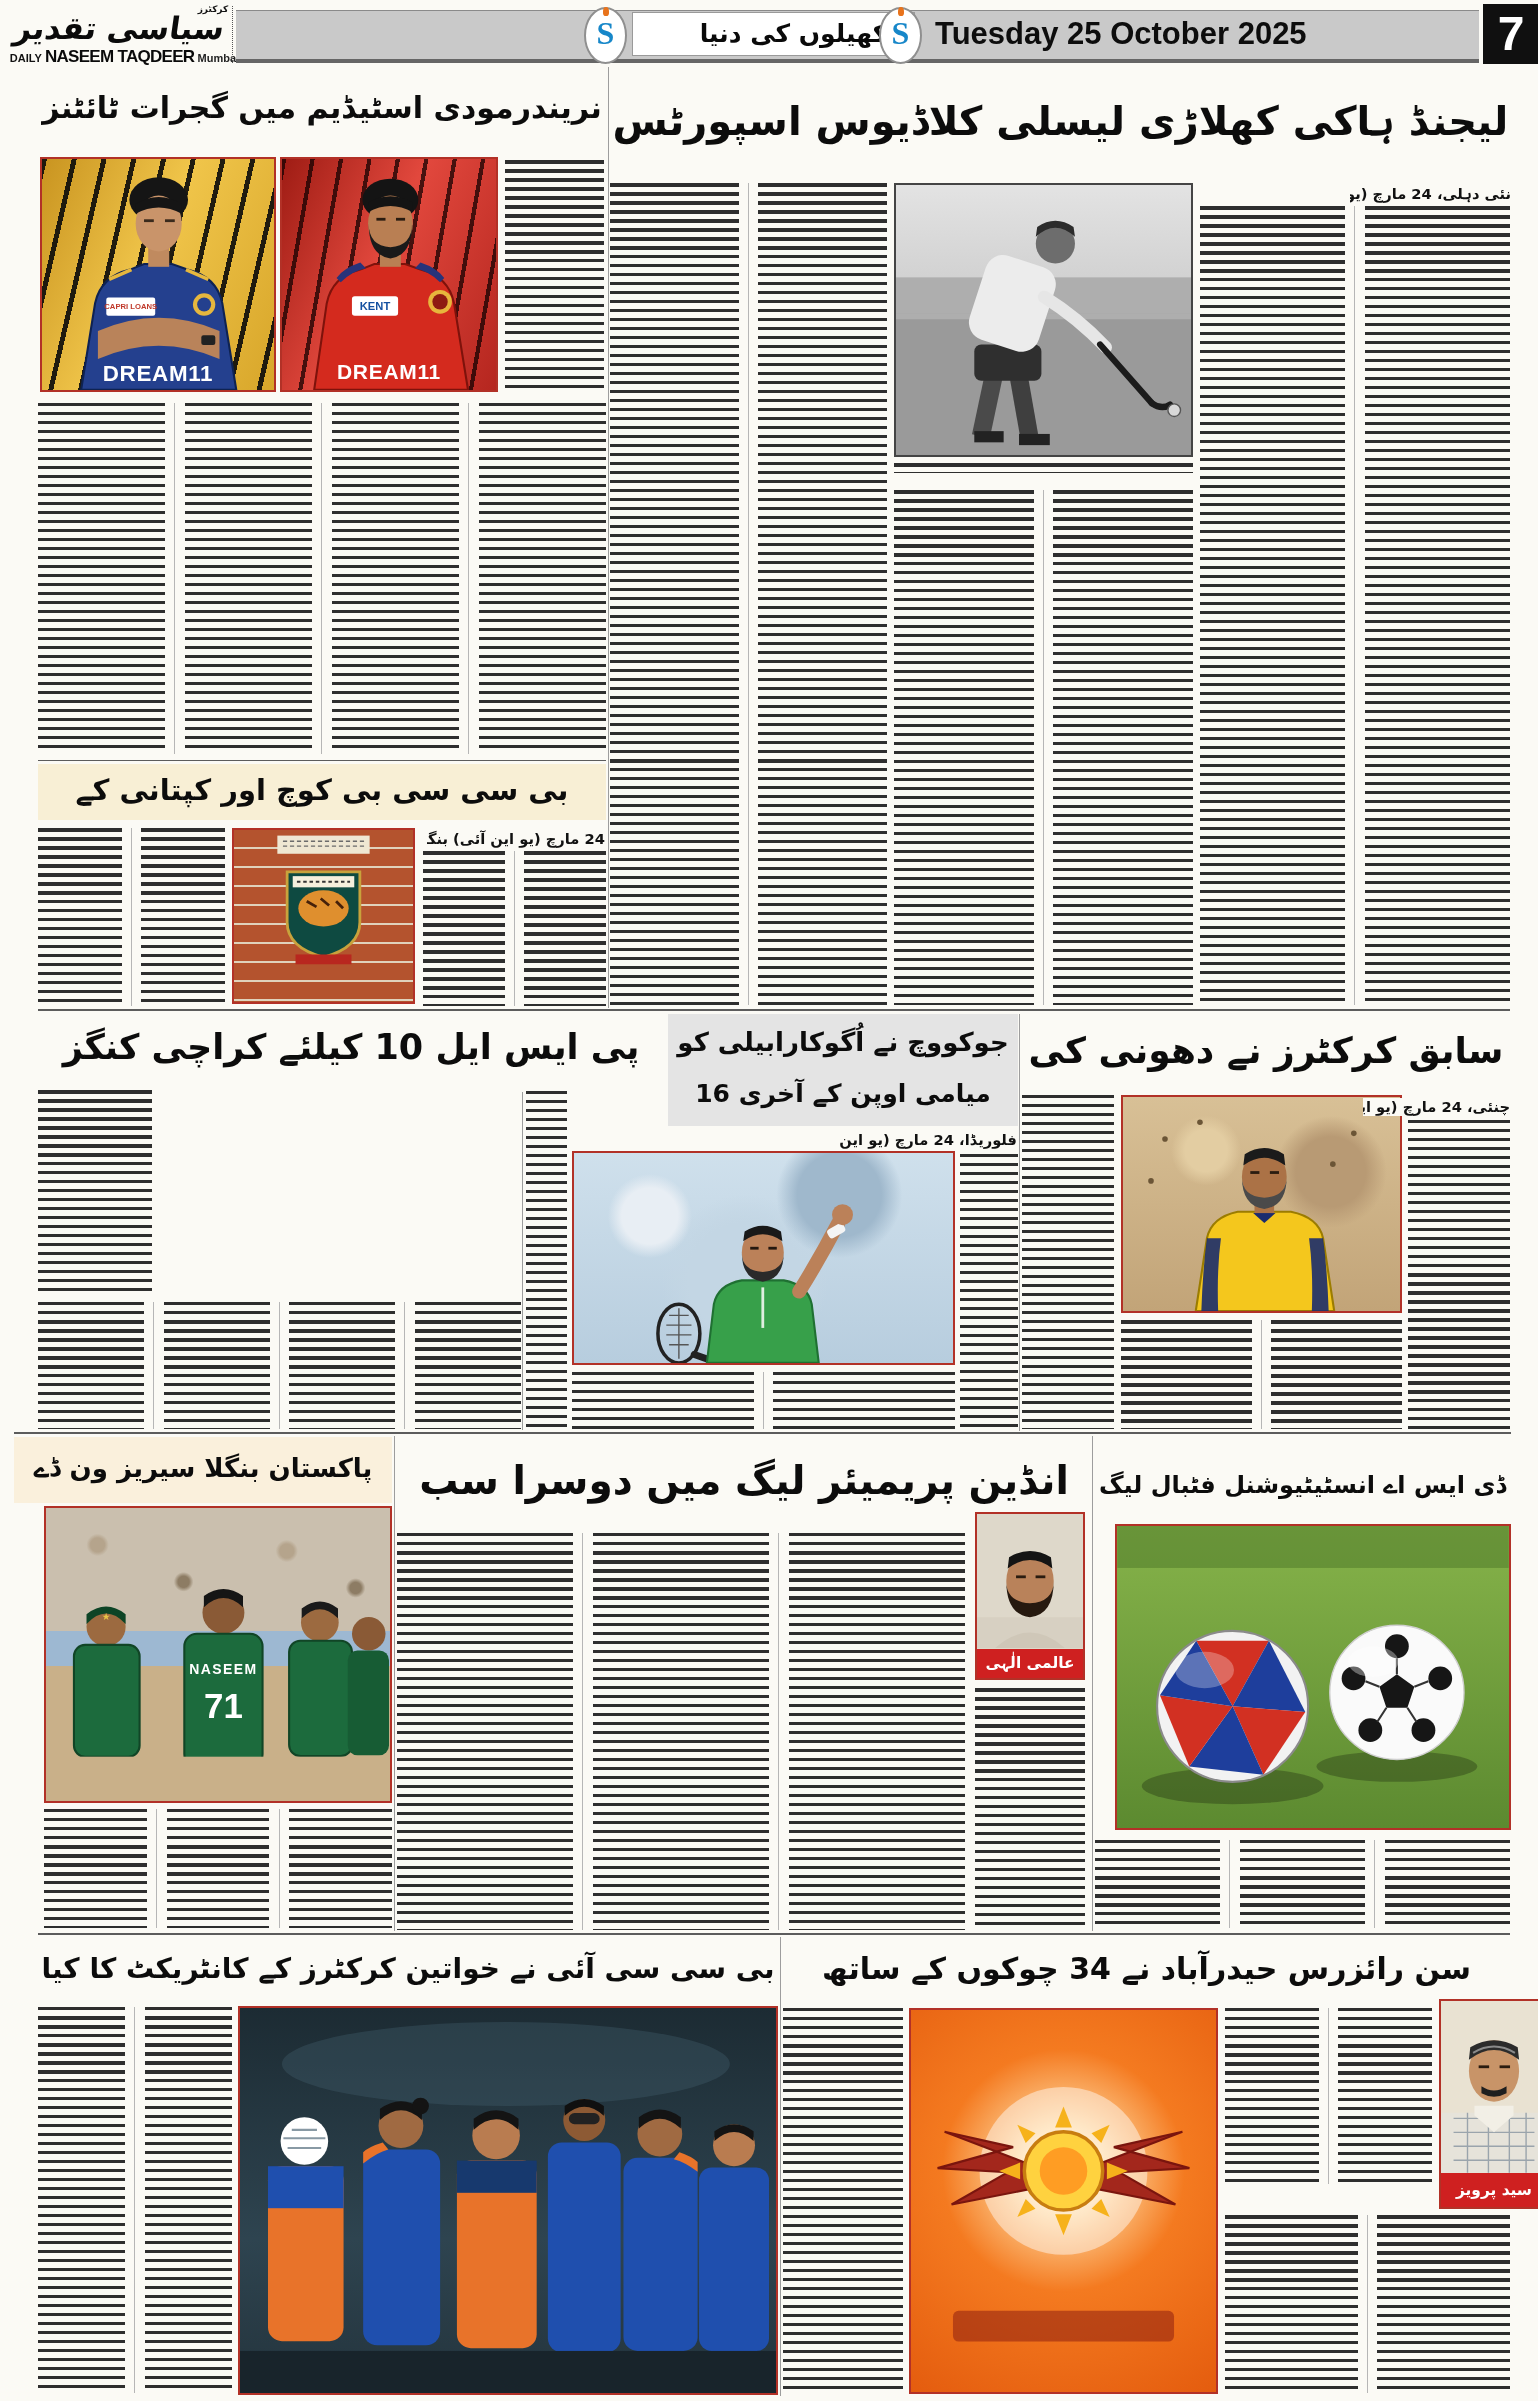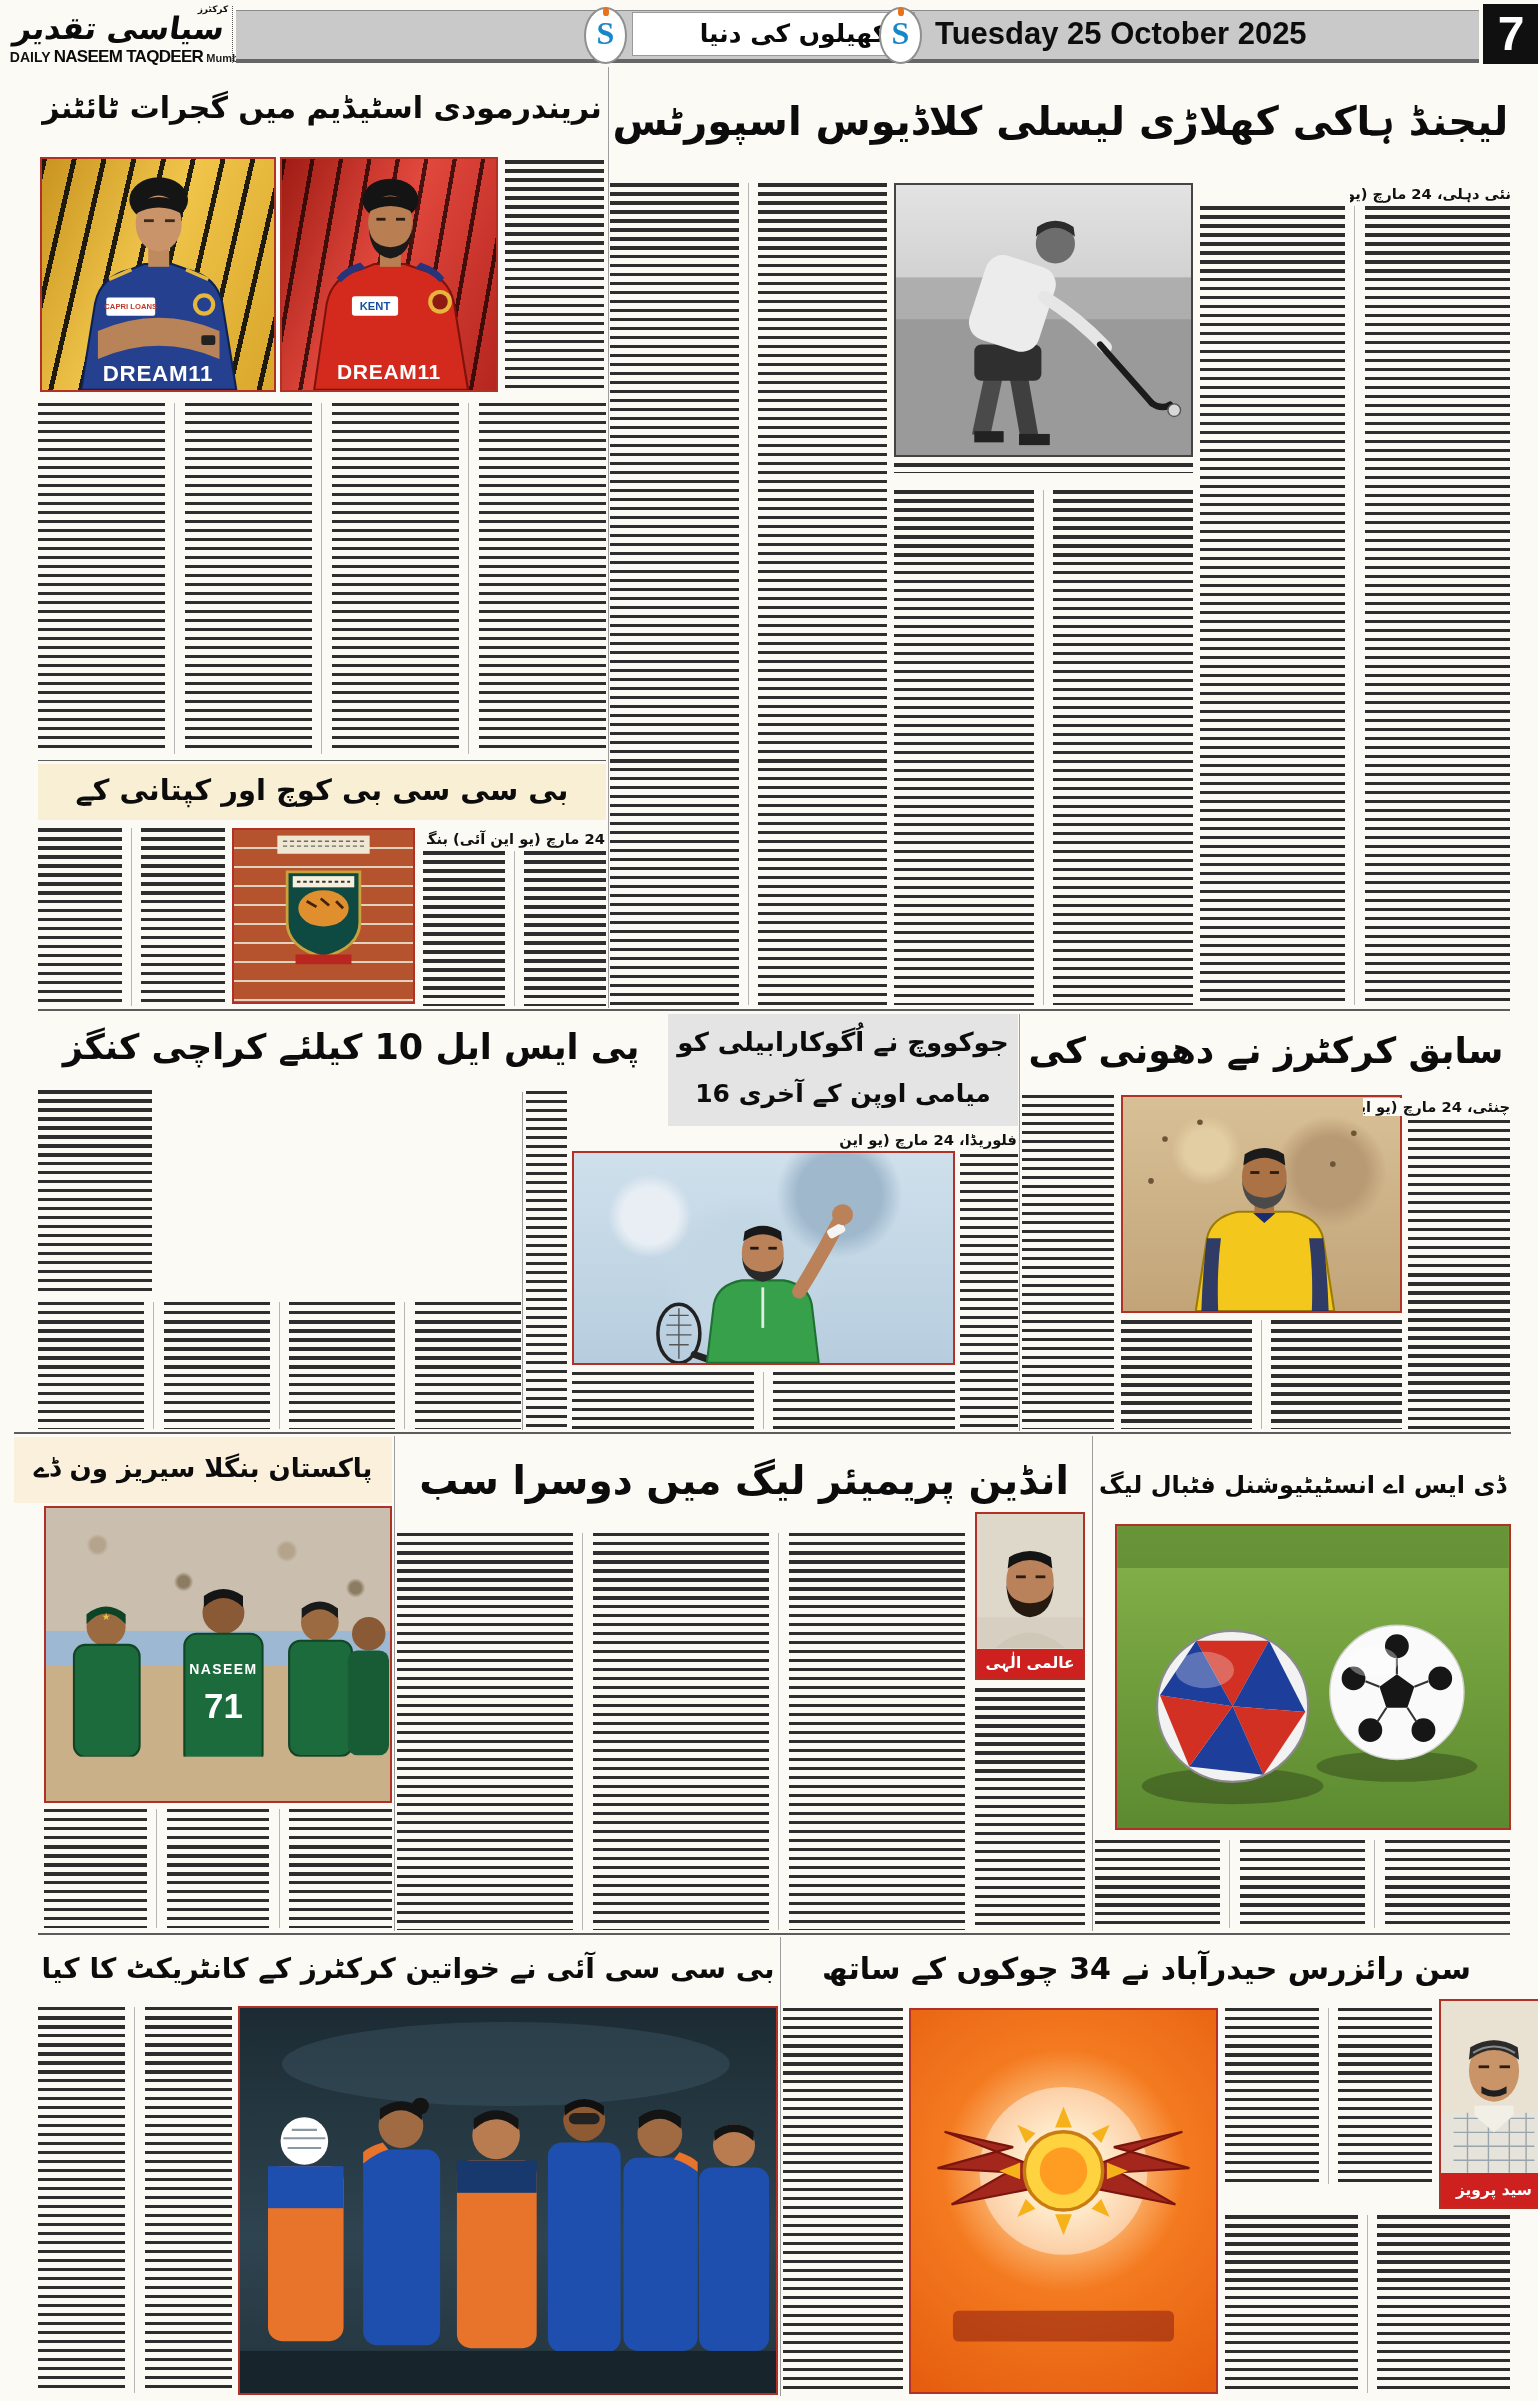--- a/index.html
+++ b/index.html
@@ -28,21 +28,21 @@
 </style>
 </head>
 <body>
 
 <div id="paper">
 
   <div class="abs" style="left:7px;top:4.2px;width:224px;height:60px;">
     <div class="urdu" style="position:absolute;right:2.8px;top:0;font-size:9px;font-weight:bold;color:#111;">کرکٹرز</div>
     <div class="urdu" style="position:absolute;right:7px;top:5.6px;font-size:31px;font-weight:bold;color:#0a0a0a;transform:skewX(-8deg);">سیاسی تقدیر</div>
     <div class="eng" style="position:absolute;left:2.8px;top:43px;width:224px;white-space:nowrap;">
-      <span style="font-size:14px;font-weight:bold;color:#111;">DAILY</span>
+      <span style="font-size:11px;font-weight:bold;color:#111;">DAILY</span>
       <span style="font-size:17px;font-weight:bold;letter-spacing:-0.7px;color:#0a0a0a;">NASEEM TAQDEER</span>
       <span style="font-size:11px;font-weight:bold;color:#222;">Mumbai</span>
     </div>
   </div>
   <div class="abs" style="left:232px;top:5.6px;height:57px;border-left:1.4px dotted #555;"></div>
 
   <div id="header-bar" style="left:236px;top:9.8px;width:1243px;height:48px;">
     <div class="s-oval" style="left:348px;top:-4.2px;">
         <div class="flame"></div>
         <div class="s">S</div>

